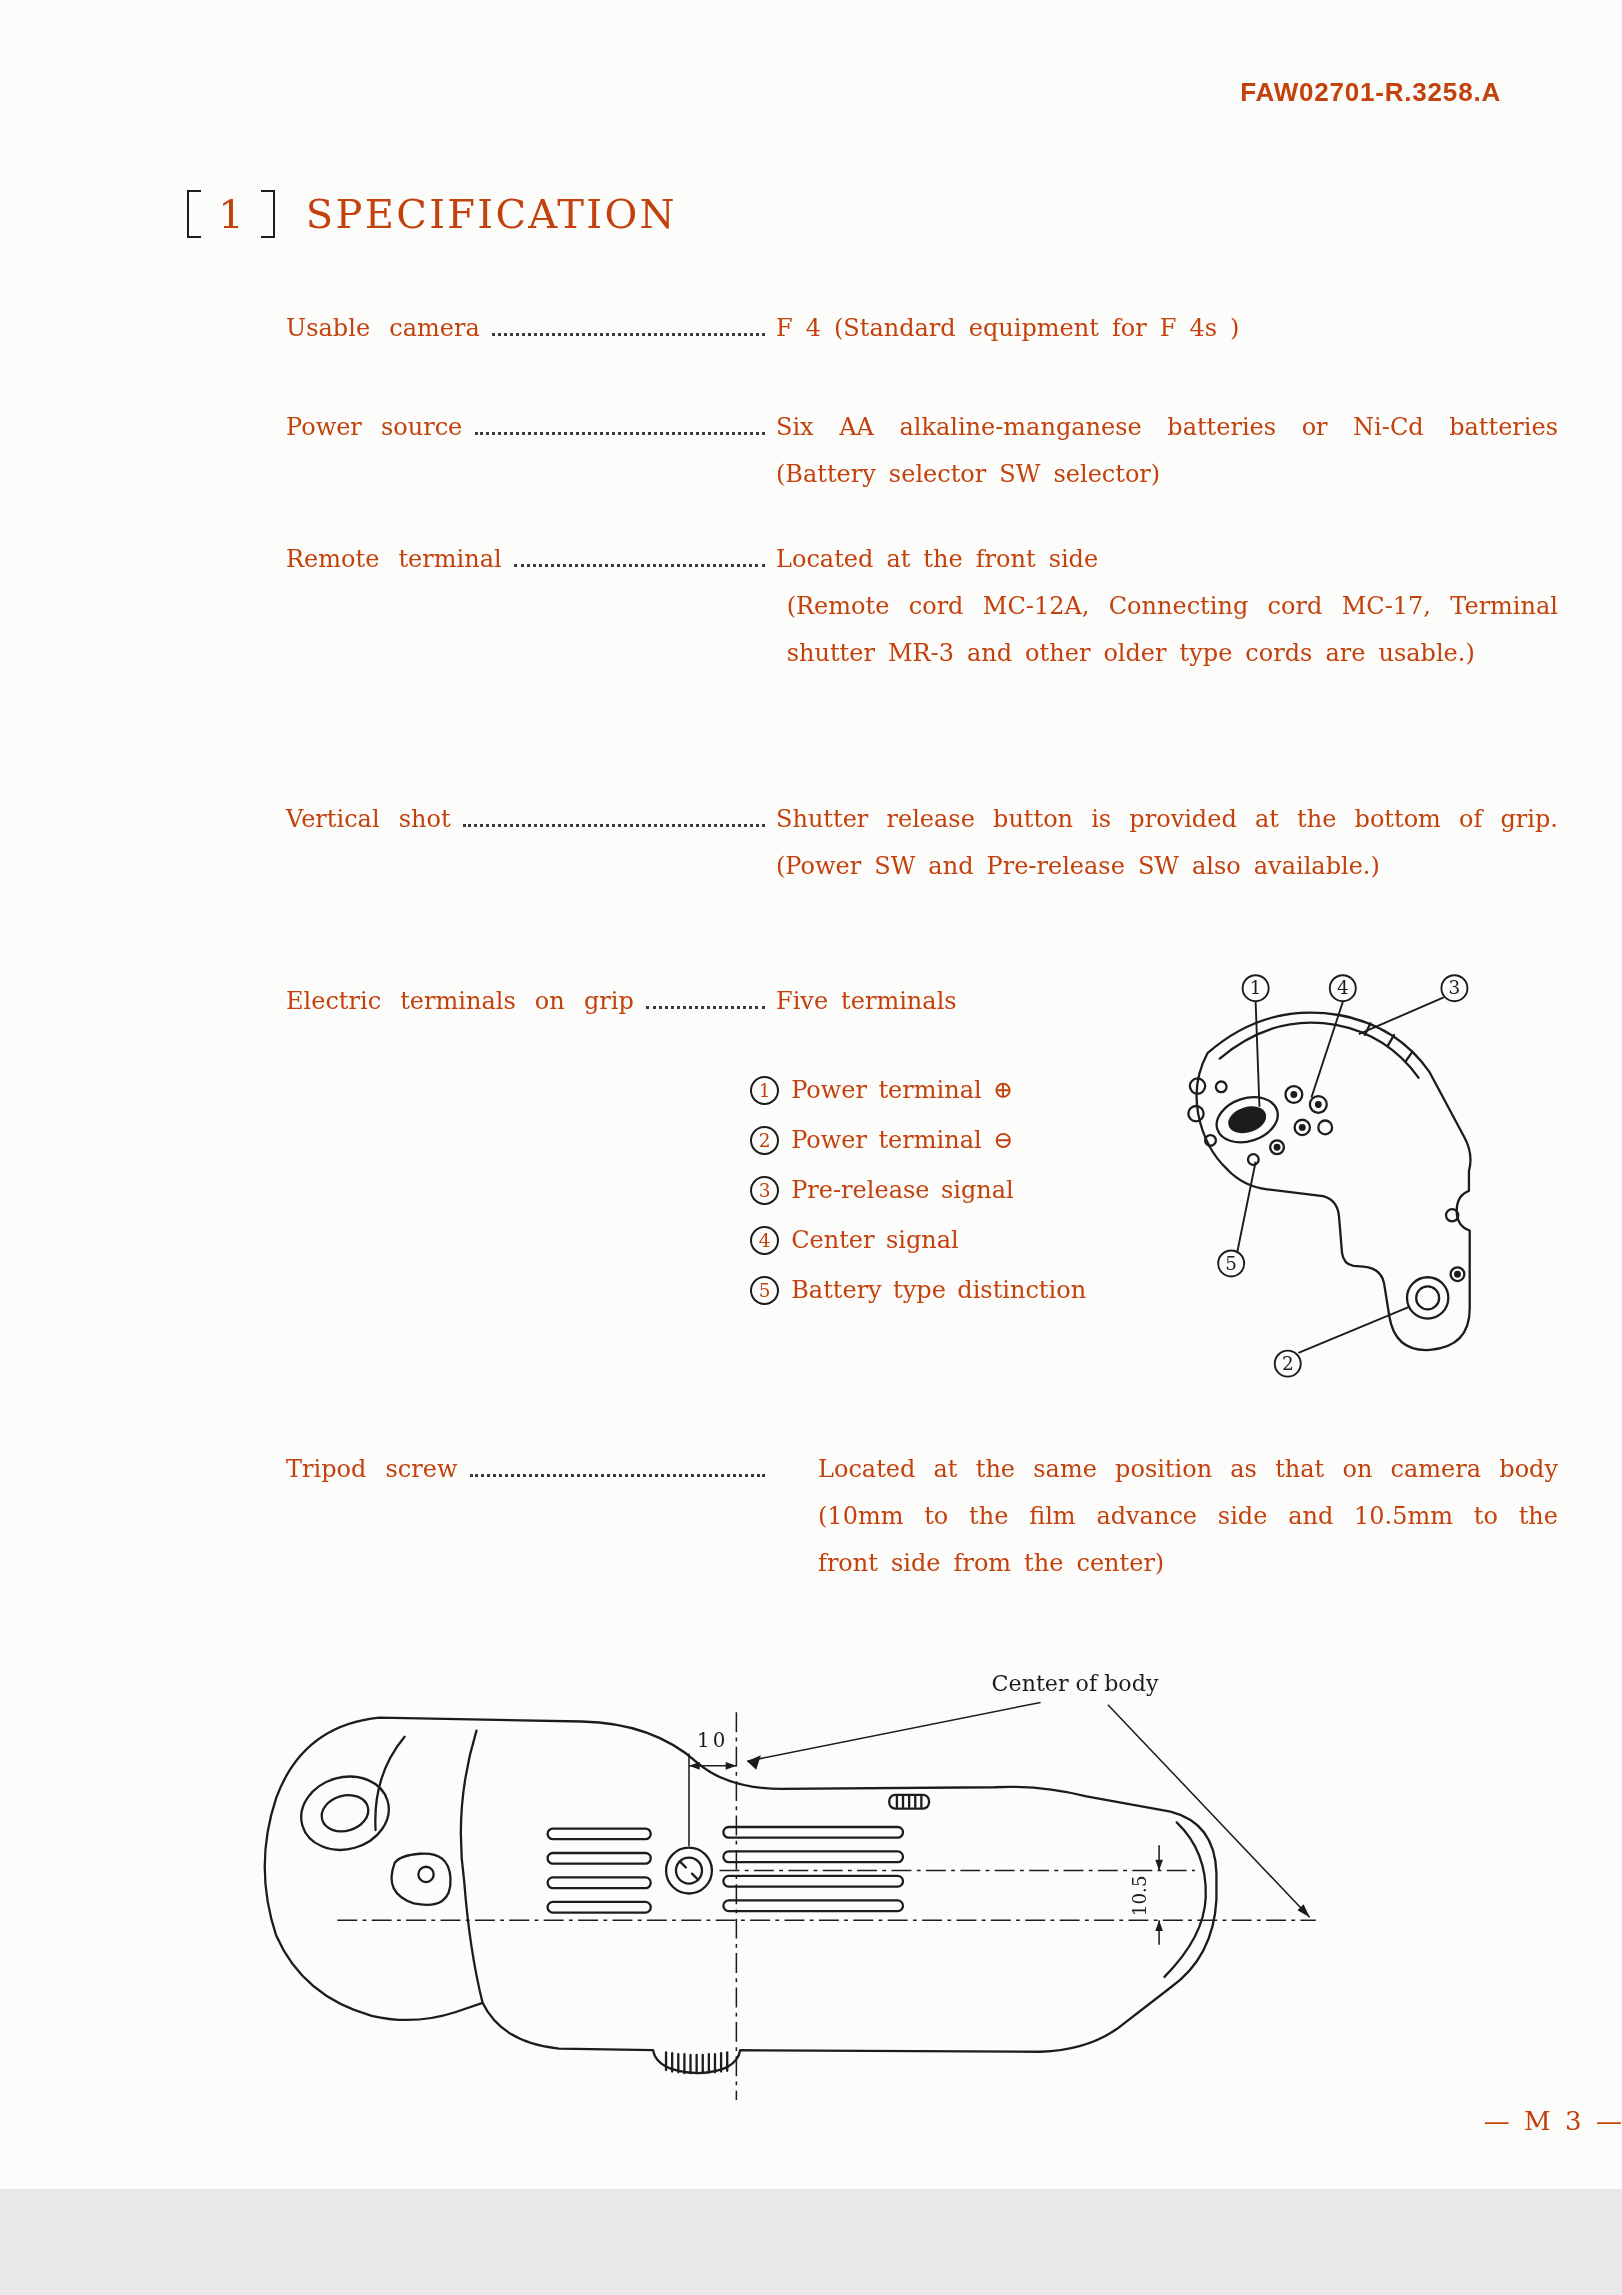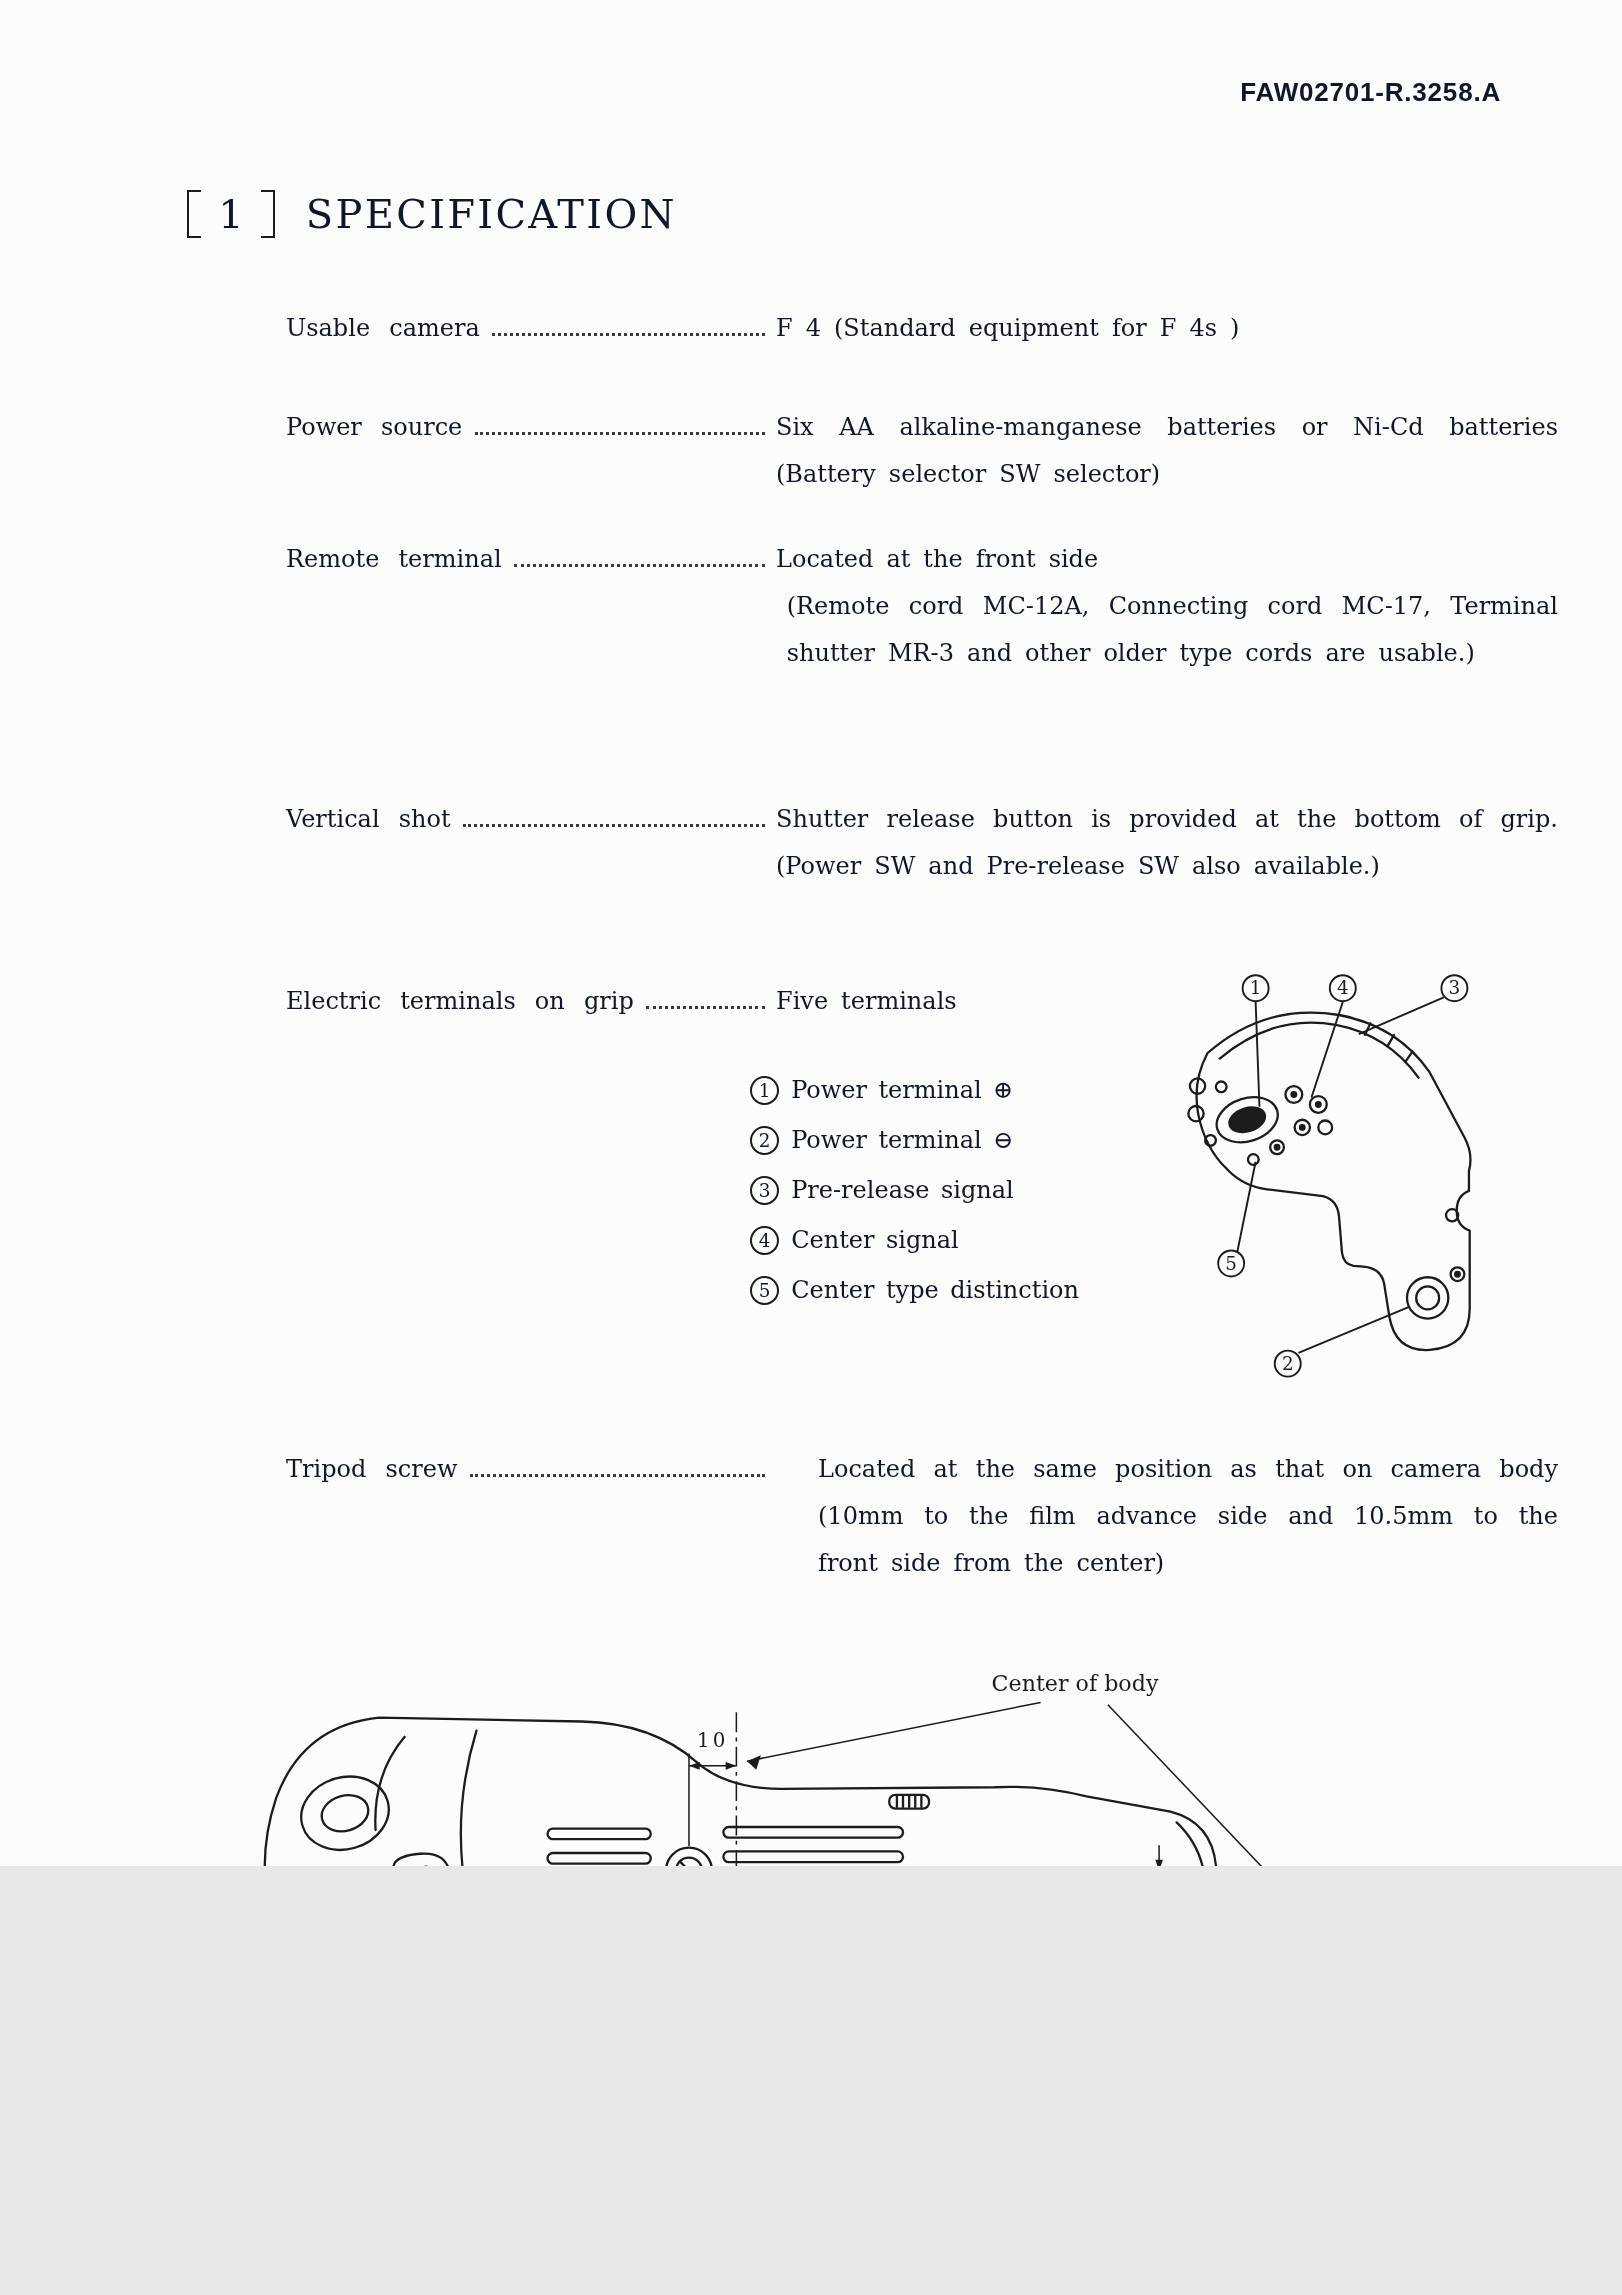--- a/index.html
+++ b/index.html
@@ -1,21 +1,21 @@
 <!DOCTYPE html>
 <html style="font-size:12.2px"><head>
 <meta charset="utf-8">
 <style>
   html,body{margin:0;padding:0;background:#e8e8e8;}
   .page{
     position:relative;
-    width:1622px;height:1866px;
+    width:1622px;height:2189px;
     background:#fcfcfa;
     font-family:"DejaVu Serif",serif;
-    color:#0f172a;
+    color:#c2410c;
     overflow:hidden;
   }
   .doc-number{
     position:absolute;top:77px;right:121px;
     font-family:"Liberation Sans",sans-serif;
     font-weight:bold;font-size:26px;letter-spacing:0.8px;
   }
   .title{
     position:absolute;top:190px;left:187px;
     font-size:40px;font-weight:normal;margin:0;
@@ -143,21 +143,21 @@
     <div class="terminal-item">
       <span class="circle-num">3</span>
       <span>Pre-release signal</span>
     </div>
     <div class="terminal-item">
       <span class="circle-num">4</span>
       <span>Center signal</span>
     </div>
     <div class="terminal-item">
       <span class="circle-num">5</span>
-      <span>Center type distinction</span>
+      <span>Battery type distinction</span>
     </div>
   </div>
 
   <svg class="grip-diagram" width="367" height="432" viewBox="0 0 480 565">
     <g stroke="#1c1c1c" stroke-width="3" fill="none" stroke-linecap="round" stroke-linejoin="round">
       <path d="M 100,118 Q 175,52 272,68 Q 348,82 390,142 L 436,228 Q 448,250 442,272 L 442,298 Q 426,304 426,324 Q 426,344 443,350 L 443,452 Q 443,502 391,506 Q 346,509 338,463 L 331,419 Q 327,399 304,397 L 291,396 Q 278,394 276,379 L 272,331 Q 270,310 251,305 L 178,296 Q 147,292 126,270 Q 97,243 88,198 Q 80,155 100,118 Z"></path>
       <path d="M 116,125 Q 186,66 268,81 Q 336,94 376,150"></path>
       <line x1="313" y1="79" x2="306" y2="94"></line>
       <line x1="344" y1="94" x2="336" y2="108"></line>
       <line x1="368" y1="116" x2="359" y2="129"></line>

